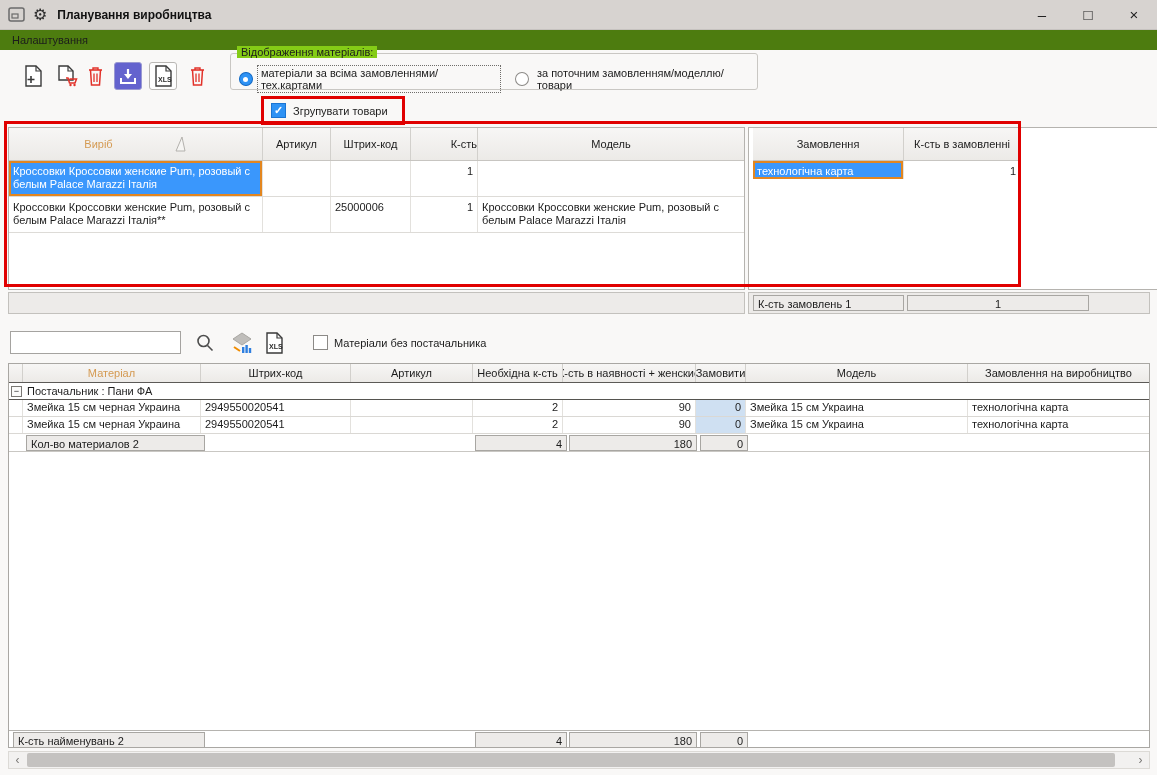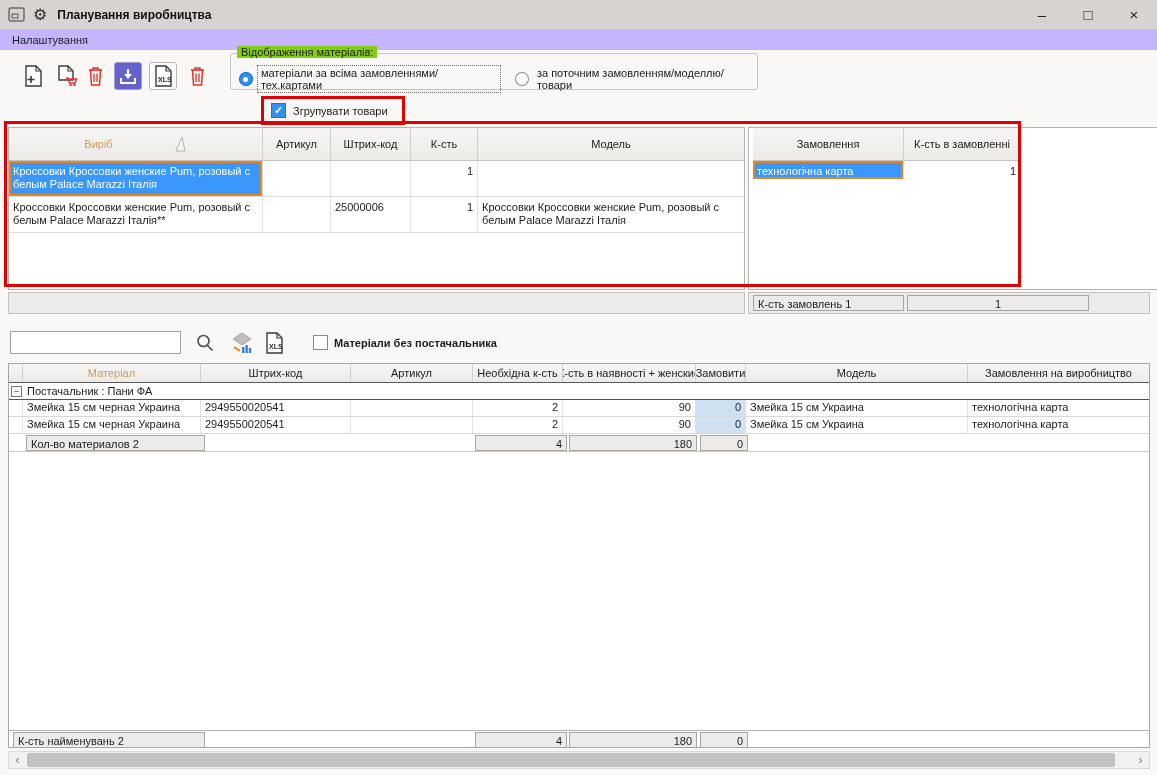--- a/index.html
+++ b/index.html
@@ -15,21 +15,21 @@
   .titlebar { left:0; top:0; width:1157px; height:30px; background:#d7d3d0;
               display:flex; align-items:center; border-bottom:1px solid #c6c2bf; }
   .title-icons { display:flex; align-items:center; gap:8px; padding-left:8px; }
   .gear { font-size:16px; color:#2e2e2e; line-height:1; }
   .win-title { font-weight:bold; font-size:12px; margin-left:10px; color:#111; }
   .win-controls { margin-left:auto; display:flex; height:30px; }
   .win-btn { width:46px; height:30px; display:flex; align-items:center; justify-content:center;
              font-size:15px; color:#222; cursor:default; }
 
   
-  .menubar { left:0; top:30px; width:1157px; height:20px; background:#c4b5fd;
+  .menubar { left:0; top:30px; width:1157px; height:20px; background:#4d7c0f;
              display:flex; align-items:center; padding-left:8px; }
   .menu-item { padding:2px 4px; }
 
   
   .tbtn { top:62px; width:28px; height:28px; display:flex; align-items:center;
           justify-content:center; background:transparent; border:1px solid transparent; }
   .tbtn.boxed { border:1px solid #b9b7b4; border-radius:3px; background:#fdfdfd; }
   .tbtn.import-sel { border:1px solid #9a99d2; border-radius:3px; background:#6463ce; }
 
   
@@ -57,21 +57,21 @@
   .cell { border-right:1px solid #e3e1dd; padding:4px 4px; overflow:hidden; line-height:13px; }
   .hcell { background:linear-gradient(#f7f6f5,#eceae7); border-right:1px solid #d2d0cc;
            display:flex; align-items:center; justify-content:center; text-align:center;
            overflow:hidden; white-space:nowrap; }
   .accent { color:#d49a52; }
   .num { text-align:right; }
   .sel { background:#3a97fc; color:#fff;
          box-shadow: inset 0 0 0 2px #e3861f; }
 
   
-  .pc1{width:254px;} .pc2{width:68px;} .pc3{width:80px;} .pc4{width:67px;} .pc5{flex:1; border-right:none;}
+  .pc1{width:254px;} .pc2{width:68px;} .pc3{width:80px;} .pc4{width:67px;justify-content:flex-end;} .pc5{flex:1; border-right:none;}
   .products-panel { left:8px; top:127px; width:737px; height:163px; }
   .phead { height:33px; border-bottom:1px solid #c7c5c1; }
   .prow  { height:36px; border-bottom:1px solid #dddbd7; }
 
   
   .oc1{width:151px;} .oc2{width:117px;}
   .orders-panel { left:748px; top:127px; width:422px; height:163px; }
   .orders-grid { margin-left:4px; }
   .ohead { height:33px; border-bottom:1px solid #c7c5c1; }
   .orow  { height:18px; }
@@ -293,21 +293,21 @@
   </svg>
 </div>
 <div class="abs icon24" style="left:262px; top:331px;">
   <svg width="19" height="22" viewBox="0 0 19 22">
     <path d="M2 1 h10 l5 5 v15 h-15 z" fill="#fff" stroke="#3a3a3a" stroke-width="1.4"></path>
     <path d="M12 1 v5 h5" fill="none" stroke="#3a3a3a" stroke-width="1.2"></path>
     <text x="4" y="17" font-size="7" font-weight="bold" fill="#2b2b2b" font-family="Liberation Sans, sans-serif">XLS</text>
   </svg>
 </div>
 <span class="abs checkbox" style="left:313px; top:335px;"></span>
-<span class="abs" style="left:334px; top:337px;font-weight:bold;">Матеріали без постачальника</span>
+<span class="abs" style="left:334px; top:337px;">Матеріали без постачальника</span>
 
 <div class="abs panel materials-panel">
   <div class="grow mhead">
     <div class="hcell mc0"></div>
     <div class="hcell mc1">
         <span class="accent">Матеріал</span>
       </div>
     <div class="hcell mc2">
         <span>Штрих-код</span>
       </div>

